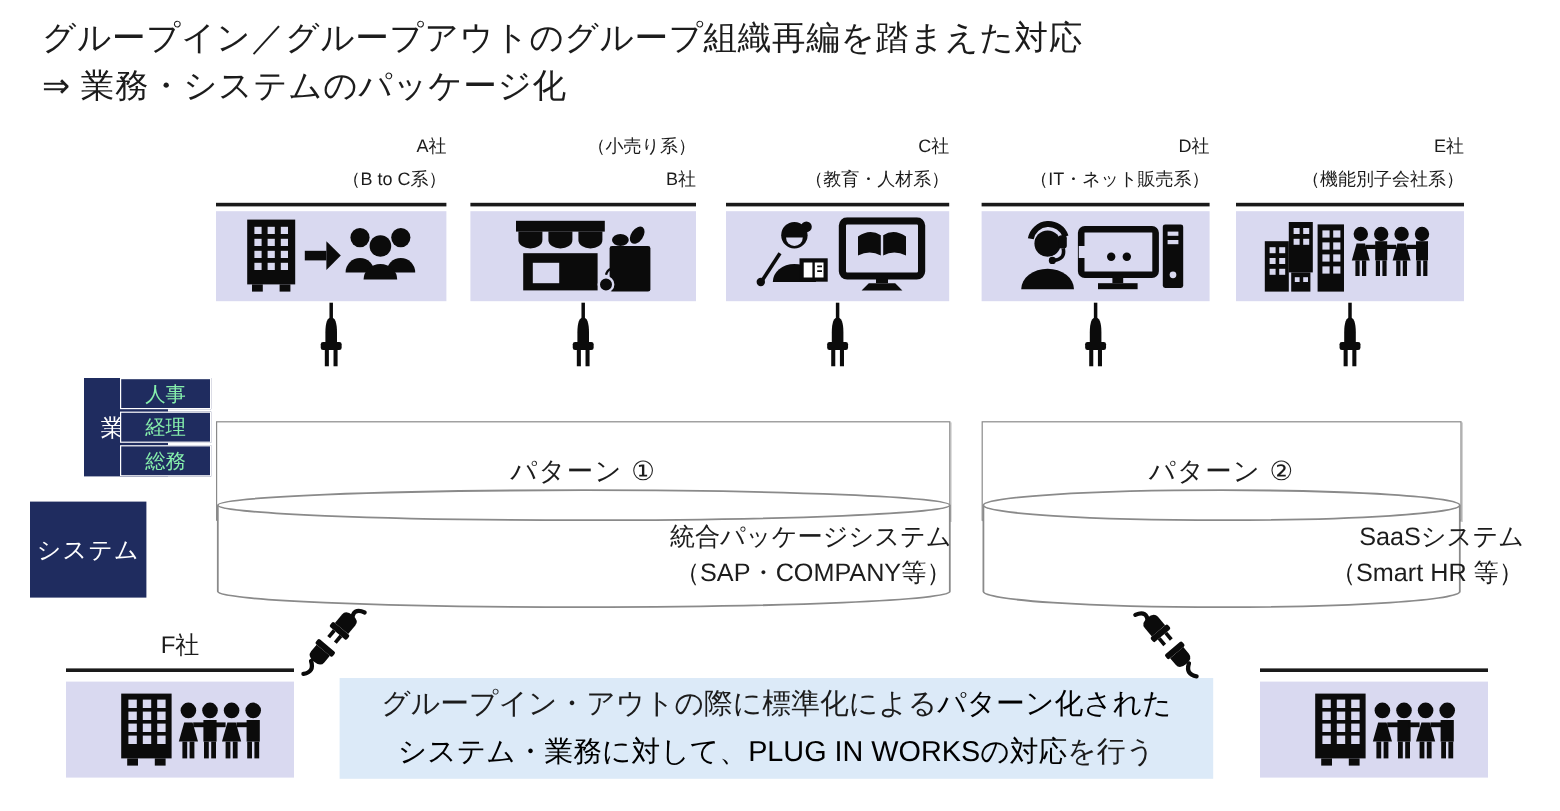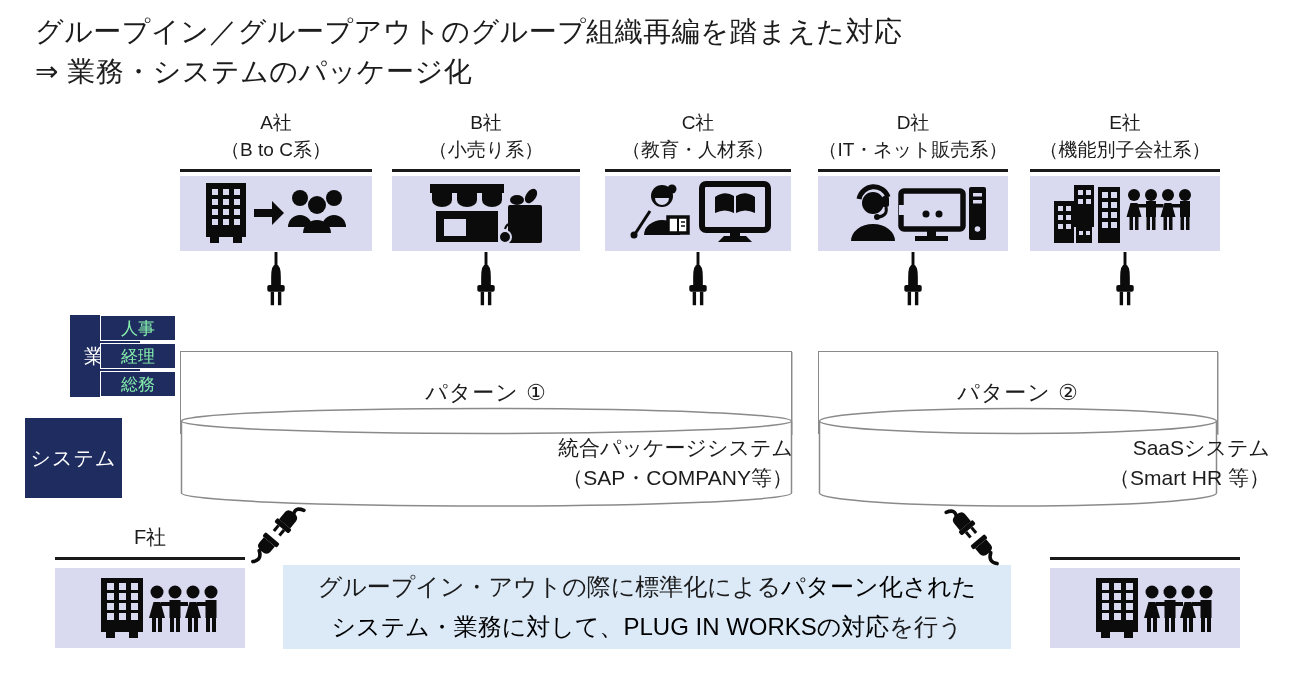--- a/index.html
+++ b/index.html
@@ -11,21 +11,21 @@
   .abs{position:absolute;}
   
   .title{left:35px;top:12px;font-size:28px;line-height:40px;font-weight:500;letter-spacing:.5px;white-space:nowrap;}
   
   .company{top:106px;text-align:center;}
   .col-a{left:180px;width:192px;}
   .col-b{left:392px;width:188px;}
   .col-c{left:605px;width:186px;}
   .col-d{left:818px;width:190px;}
   .col-e{left:1030px;width:190px;}
-  .c-head{height:60px;font-size:19px;line-height:27px;padding-top:3px;white-space:nowrap;}
+  .c-head{height:60px;font-size:15px;line-height:27px;padding-top:3px;white-space:nowrap;text-align:right;}
   .c-rule{height:2.5px;background:#1a1a1a;margin-top:3px;}
   .c-box{margin-top:4px;height:75px;background:#d9d9f0;display:flex;align-items:center;justify-content:center;}
   .c-plug{height:62px;display:flex;align-items:flex-start;justify-content:center;padding-top:1px;}
   
   .navybox{background:#1f2c5f;color:#ffffff;display:flex;align-items:center;justify-content:center;font-size:20px;letter-spacing:1px;}
   .biz-label{left:25px;top:315px;width:70px;height:82px;margin-left:45px;}
   .dept-stack{left:100px;top:315px;width:76px;height:82px;display:flex;flex-direction:column;gap:2px;}
   .dept-cell{flex:1;background:#1f2c5f;color:#86efac;display:flex;align-items:center;justify-content:center;font-size:17px;border:1px solid #ffffff;}
   .pattern{top:314px;height:83px;background:#ffffff;border:1.5px solid #8a8a8a;display:flex;align-items:center;justify-content:center;font-size:22px;letter-spacing:1px;box-shadow:1px 1px 0 #c9c9c9;margin-top:37px;}
   .pattern-1{left:180px;width:612px;}
@@ -102,22 +102,22 @@
         <path d="M8,26 q0,-13 5,-13 q5,0 5,13 v9 h-10 z"></path>
         <rect x="4" y="34" width="18" height="7" rx="2"></rect>
         <rect x="7.5" y="41" width="3.5" height="14"></rect>
           <rect x="15" y="41" width="3.5" height="14"></rect>
       </svg>
     </div>
   </div>
 
   <div class="abs company col-b">
     <div class="c-head">
+      <div>（小売り系）</div>
       <div>B社</div>
-      <div>（小売り系）</div>
     </div>
     <div class="c-rule"></div>
     <div class="c-box">
       <svg width="124" height="64" viewBox="0 0 124 64" class="ic">
         <rect x="6" y="3" width="74" height="9"></rect>
         <path d="M8,12 h20 v7 a10,7 0 0 1 -20,0 z"></path>
         <path d="M33,12 h20 v7 a10,7 0 0 1 -20,0 z"></path>
         <path d="M58,12 h20 v7 a10,7 0 0 1 -20,0 z"></path>
         <rect x="12" y="30" width="62" height="31"></rect>
         <rect x="20" y="38" width="22" height="17" fill="#d9d9f0"></rect>

